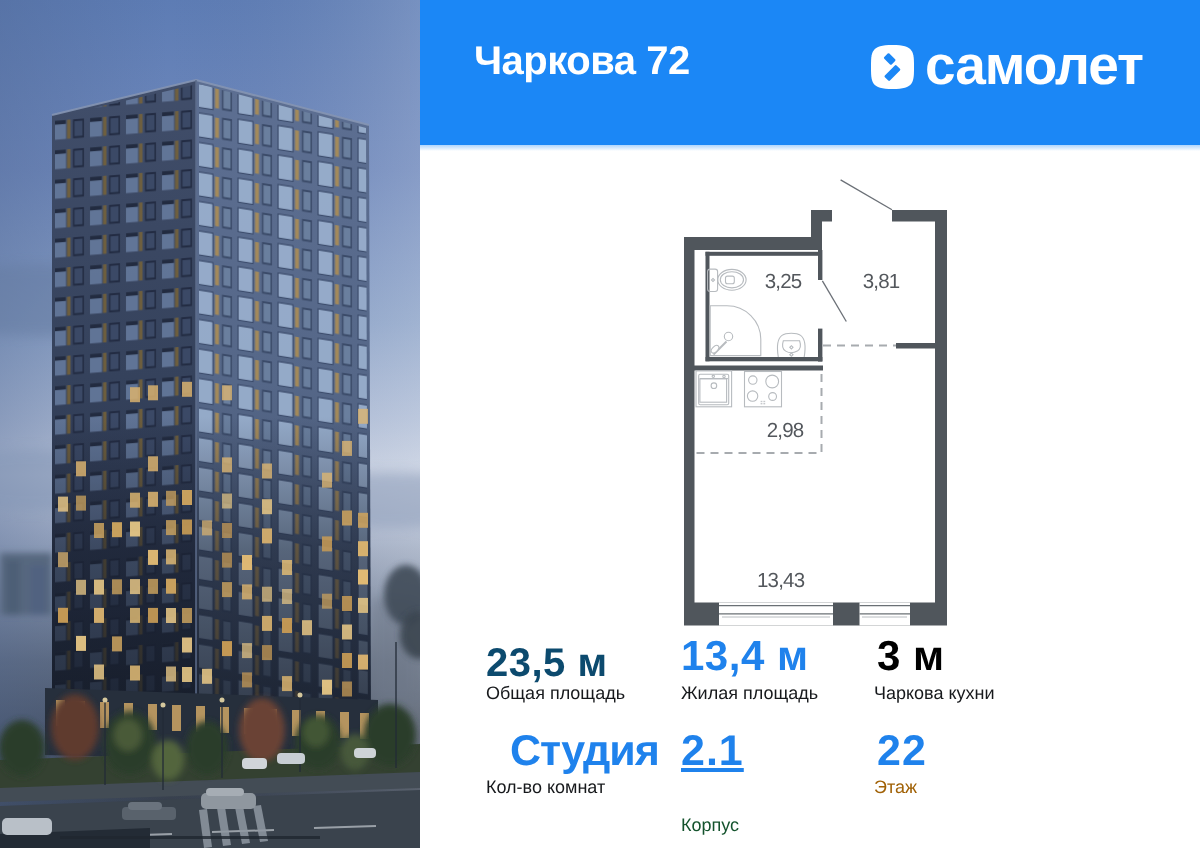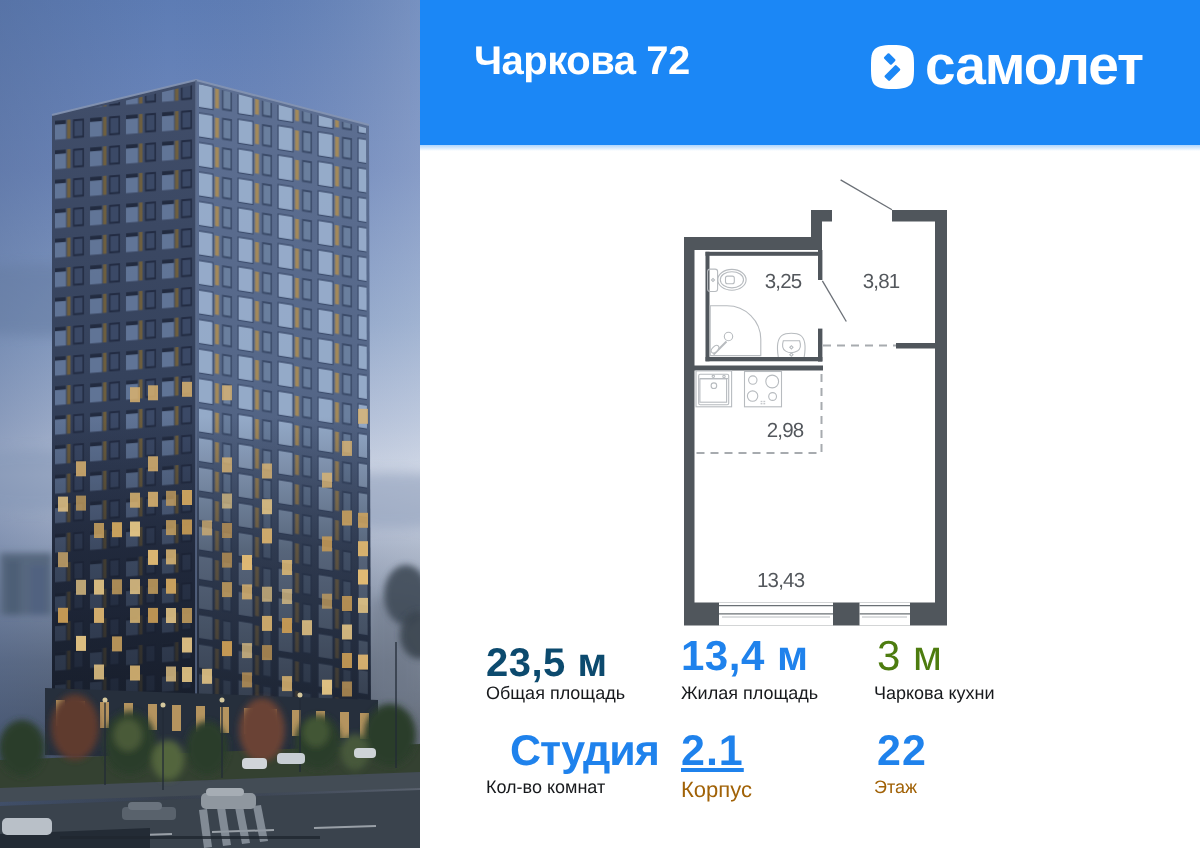--- a/index.html
+++ b/index.html
@@ -400,27 +400,27 @@
 </svg>
 
 <div class="abs" style="left:486px;top:632px;color:#0c4a6e;font-size:40px;font-weight:bold;letter-spacing:0.5px;margin-top:9px;">23,5 м</div>
 
 <div class="abs" style="left:486px;top:683px;color:#17191c;font-size:18px;">Общая площадь</div>
 
 <div class="abs" style="left:681px;top:632px;color:#1f82ec;font-size:42px;font-weight:bold;letter-spacing:0.5px;">13,4 м</div>
 
 <div class="abs" style="left:681px;top:683px;color:#17191c;font-size:18px;">Жилая площадь</div>
 
-<div class="abs" style="left:877px;top:632px;color:#4d7c0f;font-size:42px;font-weight:normal;letter-spacing:0.5px;">3 м</div>
+<div class="abs" style="left:877px;top:632px;color:#000000;font-size:42px;font-weight:bold;letter-spacing:0.5px;">3 м</div>
 
 <div class="abs" style="left:874px;top:683px;color:#17191c;font-size:18px;">Чаркова кухни</div>
 
 <div class="abs" style="left:486px;top:727px;color:#1f82ec;font-size:43px;font-weight:bold;letter-spacing:-1px;margin-left:24px;">Студия</div>
 
 <div class="abs" style="left:486px;top:777px;color:#17191c;font-size:18px;text-align:center;">Кол-во комнат</div>
 
 <div class="abs" style="left:681px;top:727px;color:#1f82ec;font-size:43px;font-weight:bold;letter-spacing:1px;text-decoration:underline;">2.1</div>
 
-<div class="abs" style="left:681px;top:777px;color:#a16207;font-size:22px;">Корпус</div>
+<div class="abs" style="left:681px;top:815px;color:#14532d;font-size:18px;">Корпус</div>
 
 <div class="abs" style="left:877px;top:727px;color:#1f82ec;font-size:43px;font-weight:bold;letter-spacing:1px;">22</div>
 
 <div class="abs" style="left:874px;top:777px;color:#a16207;font-size:18px;">Этаж</div>
 
 </body></html>

